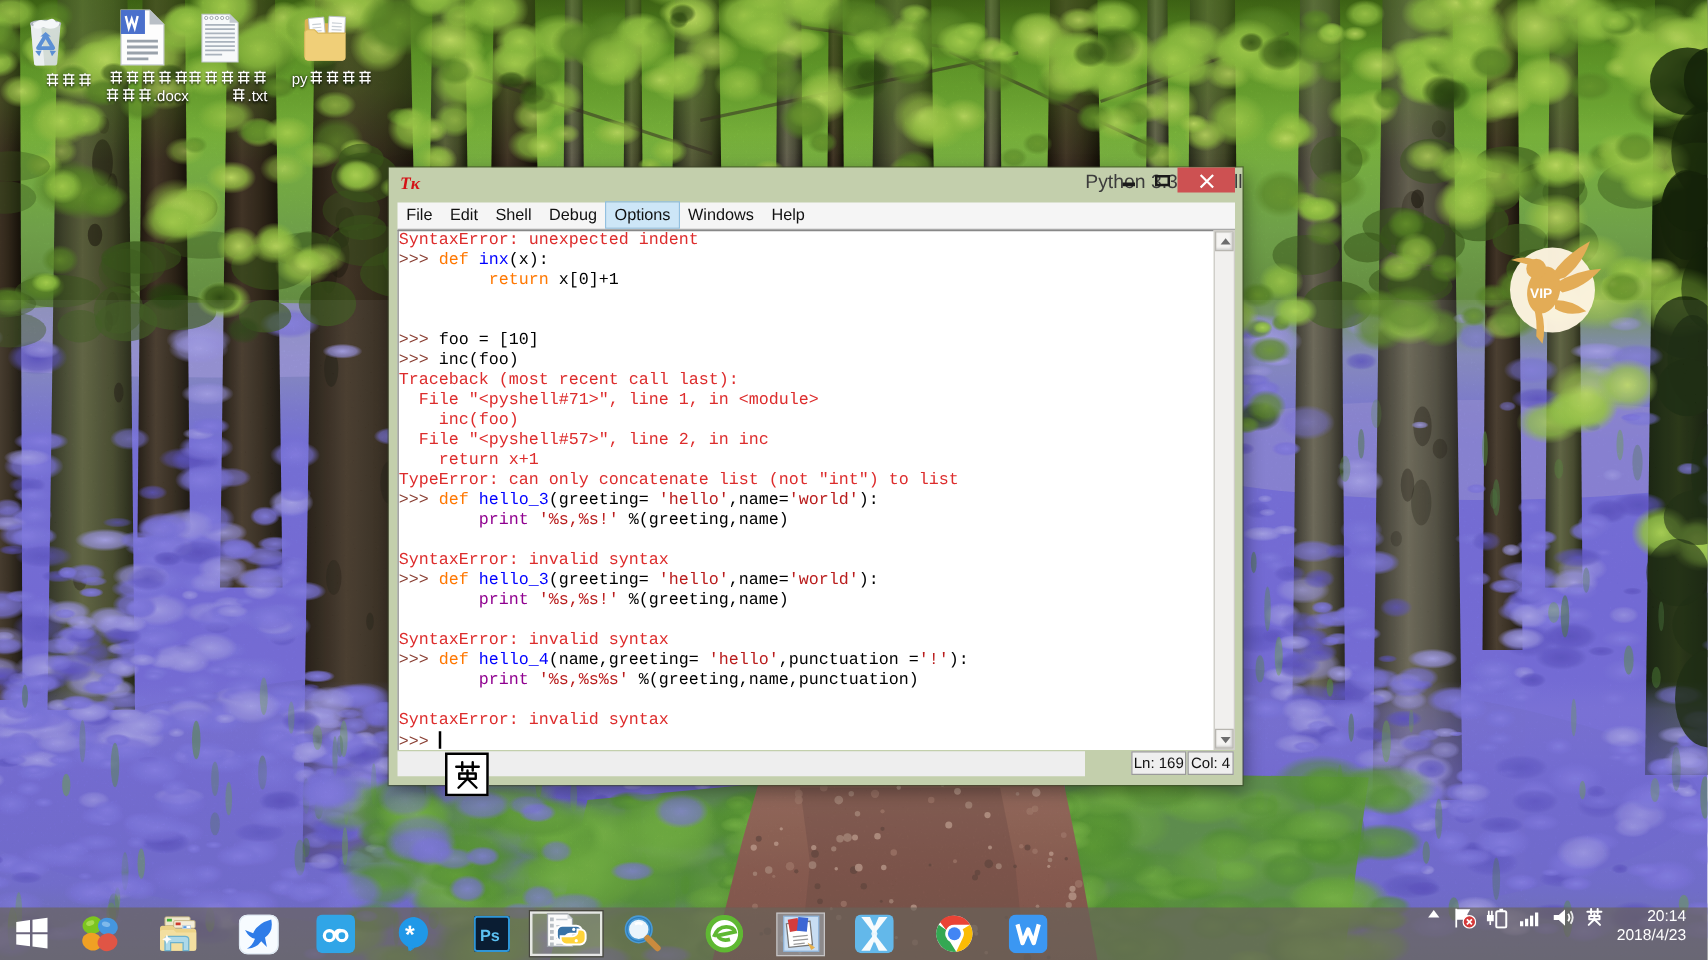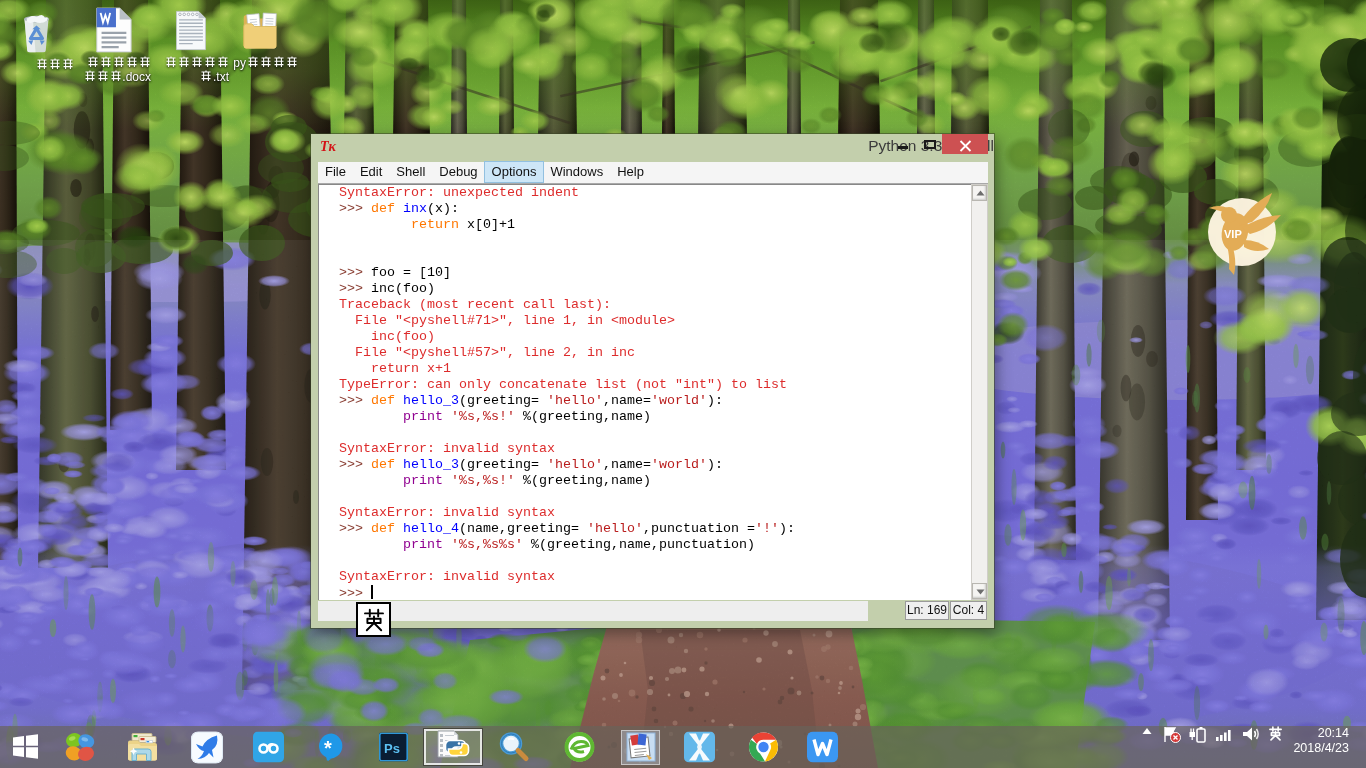--- a/index.html
+++ b/index.html
@@ -13,21 +13,21 @@
 #titlebar{position:absolute;left:0;top:0;right:0;height:28px}
 #tkicon{position:absolute;left:9px;top:5px}
 #title{position:absolute;left:0;right:0;top:3px;text-align:right;font-size:15.5px;color:#3c3c3c}
 #btn-min{position:absolute;left:587px;top:12px;width:10px;height:3px;background:#1a1a1a}
 #btn-max{position:absolute;left:613px;top:6px;width:12px;height:9px;border:2px solid #1a1a1a}
 #btn-close{position:absolute;left:631px;top:0;width:46px;height:20px;background:#cd5152;text-align:center;padding-top:4px}
 #menubar{position:absolute;left:7px;top:28.5px;width:670px;height:21.5px;background:#f5f5f5;border-bottom:1px solid #a9a9a9;font-size:13px;color:#111;line-height:20px}
 .mi{display:inline-block;padding:0 7px;height:20px}
 .mi.sel{background:#cde6f7;outline:1px solid #92c0e0}
 #textarea{position:absolute;left:7px;top:50.5px;width:653px;height:416px;background:#fff;overflow:hidden;border-left:1px solid #888;border-top:1px solid #888}
-#shtext{font-family:"Liberation Mono",monospace;font-size:13.333px;line-height:16px;color:#000;padding-left:20px;letter-spacing:0}
+#shtext{font-family:"Liberation Mono",monospace;font-size:13.333px;line-height:16px;color:#000;padding-left:0;letter-spacing:0}
 .err{color:#dd2c2c}
 .k{color:#ff7700}
 .b{color:#900090}
 .s{color:#b91c1c}
 .d{color:#0000ff}
 .p{color:#8b4035}
 .cursor{display:inline-block;width:2px;height:14px;background:#000;vertical-align:-2px}
 #vscroll{position:absolute;left:660px;top:50.5px;width:17px;height:416px;background:#f1f0ee;border:1px solid #d0cec9}
 .sbtn{position:absolute;left:0;width:15px;height:16px;background:#f5f4f2;border:1px solid #b8b6b0;box-shadow:inset -1px -1px 2px rgba(120,120,120,0.35)}
 #statusbar{position:absolute;left:7px;top:467px;width:550px;height:20.5px;background:#eeeeee}
@@ -1967,21 +1967,21 @@
       </svg><svg class="cj " width="12" height="12" viewBox="0 0 12 12">
         <g stroke="#fff" stroke-width="1.1" fill="none">
 <path d="M1.5 2 H10.5 M1.5 5.3 H10.5 M1.5 8.6 H10.5 M3.6 2 V11 M8.4 2 V11 M6 0.5 V2"></path>
         </g>
       </svg><svg class="cj " width="12" height="12" viewBox="0 0 12 12">
         <g stroke="#fff" stroke-width="1.1" fill="none">
 <path d="M1.5 2 H10.5 M1.5 5.3 H10.5 M1.5 8.6 H10.5 M3.6 2 V11 M8.4 2 V11 M6 0.5 V2"></path>
         </g>
       </svg>.docx</div>
 </div>
-<div class="dicon" style="left:153px;top:8px">
+<div class="dicon" style="left:138px;top:8px">
  <svg width="34" height="45" viewBox="0 0 40 47">
   <path d="M3 1 H29 L37 9 V46 H3 Z" fill="#f7f9fa" stroke="#c2c8ce" stroke-width="1"></path>
   <path d="M29 1 L37 9 H29 Z" fill="#c4cad1"></path>
   <g fill="#fff" stroke="#8f979f" stroke-width="0.8">
    <circle cx="7" cy="4.5" r="1.5"></circle>
         <circle cx="12" cy="4.5" r="1.5"></circle>
         <circle cx="17" cy="4.5" r="1.5"></circle>
         <circle cx="22" cy="4.5" r="1.5"></circle>
         <circle cx="27" cy="4.5" r="1.5"></circle>
   </g>

